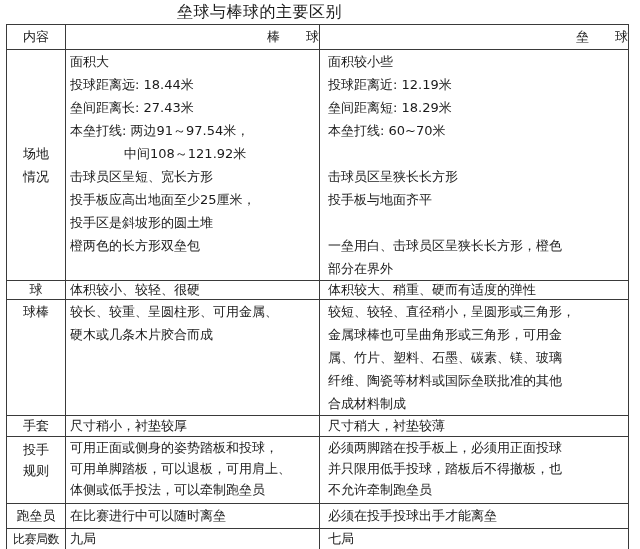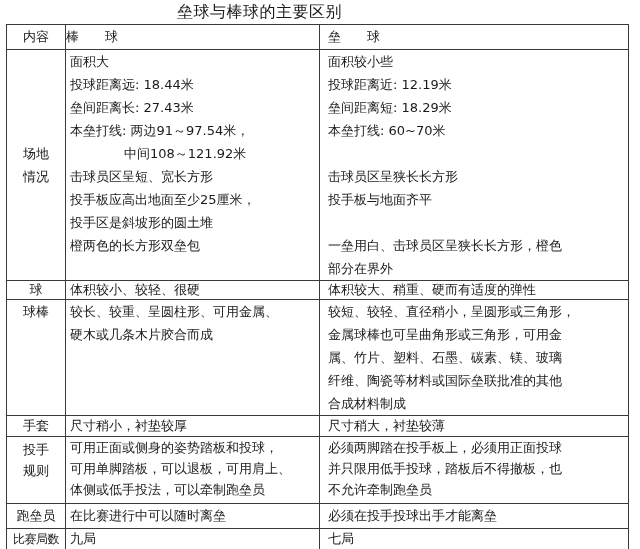--- a/index.html
+++ b/index.html
@@ -4,21 +4,21 @@
 <style>
   html, body { margin: 0; padding: 0; background: #ffffff; }
   body { width: 640px; height: 549px; position: relative; overflow: hidden;
          font-family: "DejaVu Sans", "Liberation Sans", sans-serif; color: #1a1a1a; }
   .title { position: absolute; left: 0; width: 519px; top: 2px; text-align: center;
            font-size: 16px; line-height: 20px; letter-spacing: 0.5px; }
   table { position: absolute; left: 6px; top: 24px; width: 622px; border-collapse: collapse;
           table-layout: fixed; font-size: 13px; }
   td, th { border: 1.5px solid #3a3a3a; padding: 0 0 0 4px; vertical-align: top;
            line-height: 23px; font-weight: normal; }
-  th { text-align: left; line-height: 24px; padding: 0; }
+  th { text-align: right; line-height: 24px; padding: 0; }
   .c0 { width: 58px; text-align: center; padding: 0; vertical-align: middle; }
   .c1 { width: 253px; }
   .c2 { width: 300px; padding-left: 8px; }
   .line { display: block; white-space: nowrap; }
   .indent { padding-left: 54px; }
   .spacer { display: block; height: 23px; }
   .small { font-size: 12px; letter-spacing: -0.5px; }
   .r-header th { height: 24px; }
   .r-field td { height: 224px; margin-top: 8px; }
   .r-ball td { height: 18px; line-height: 18px; }

